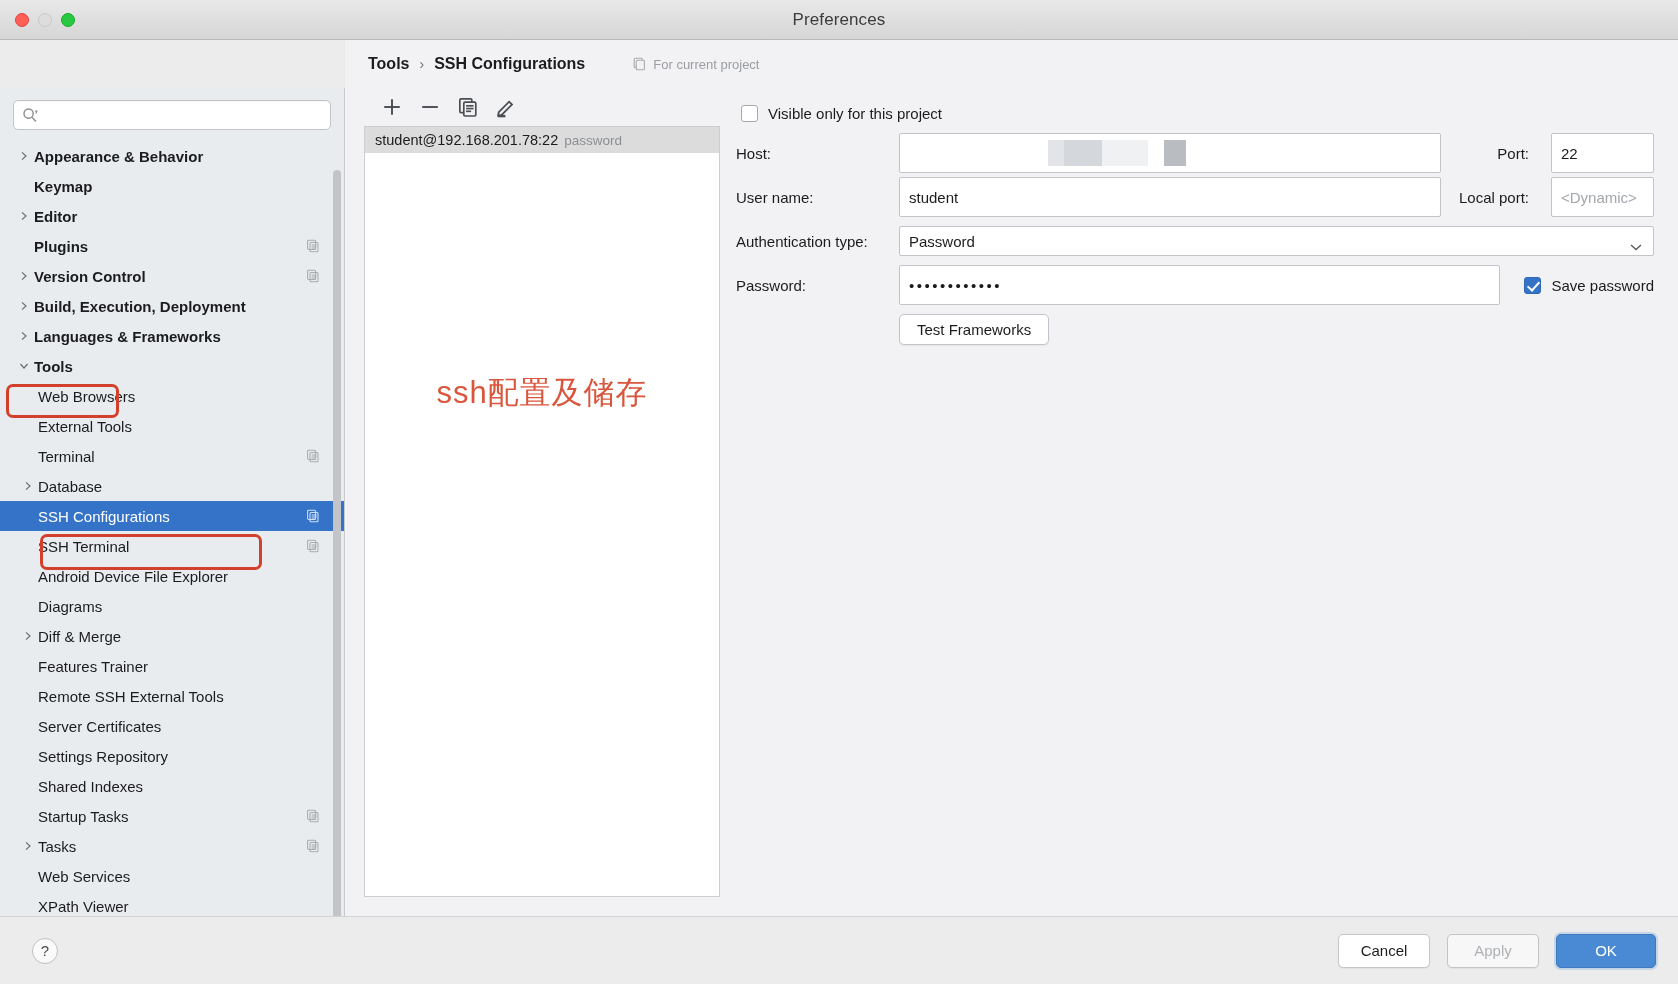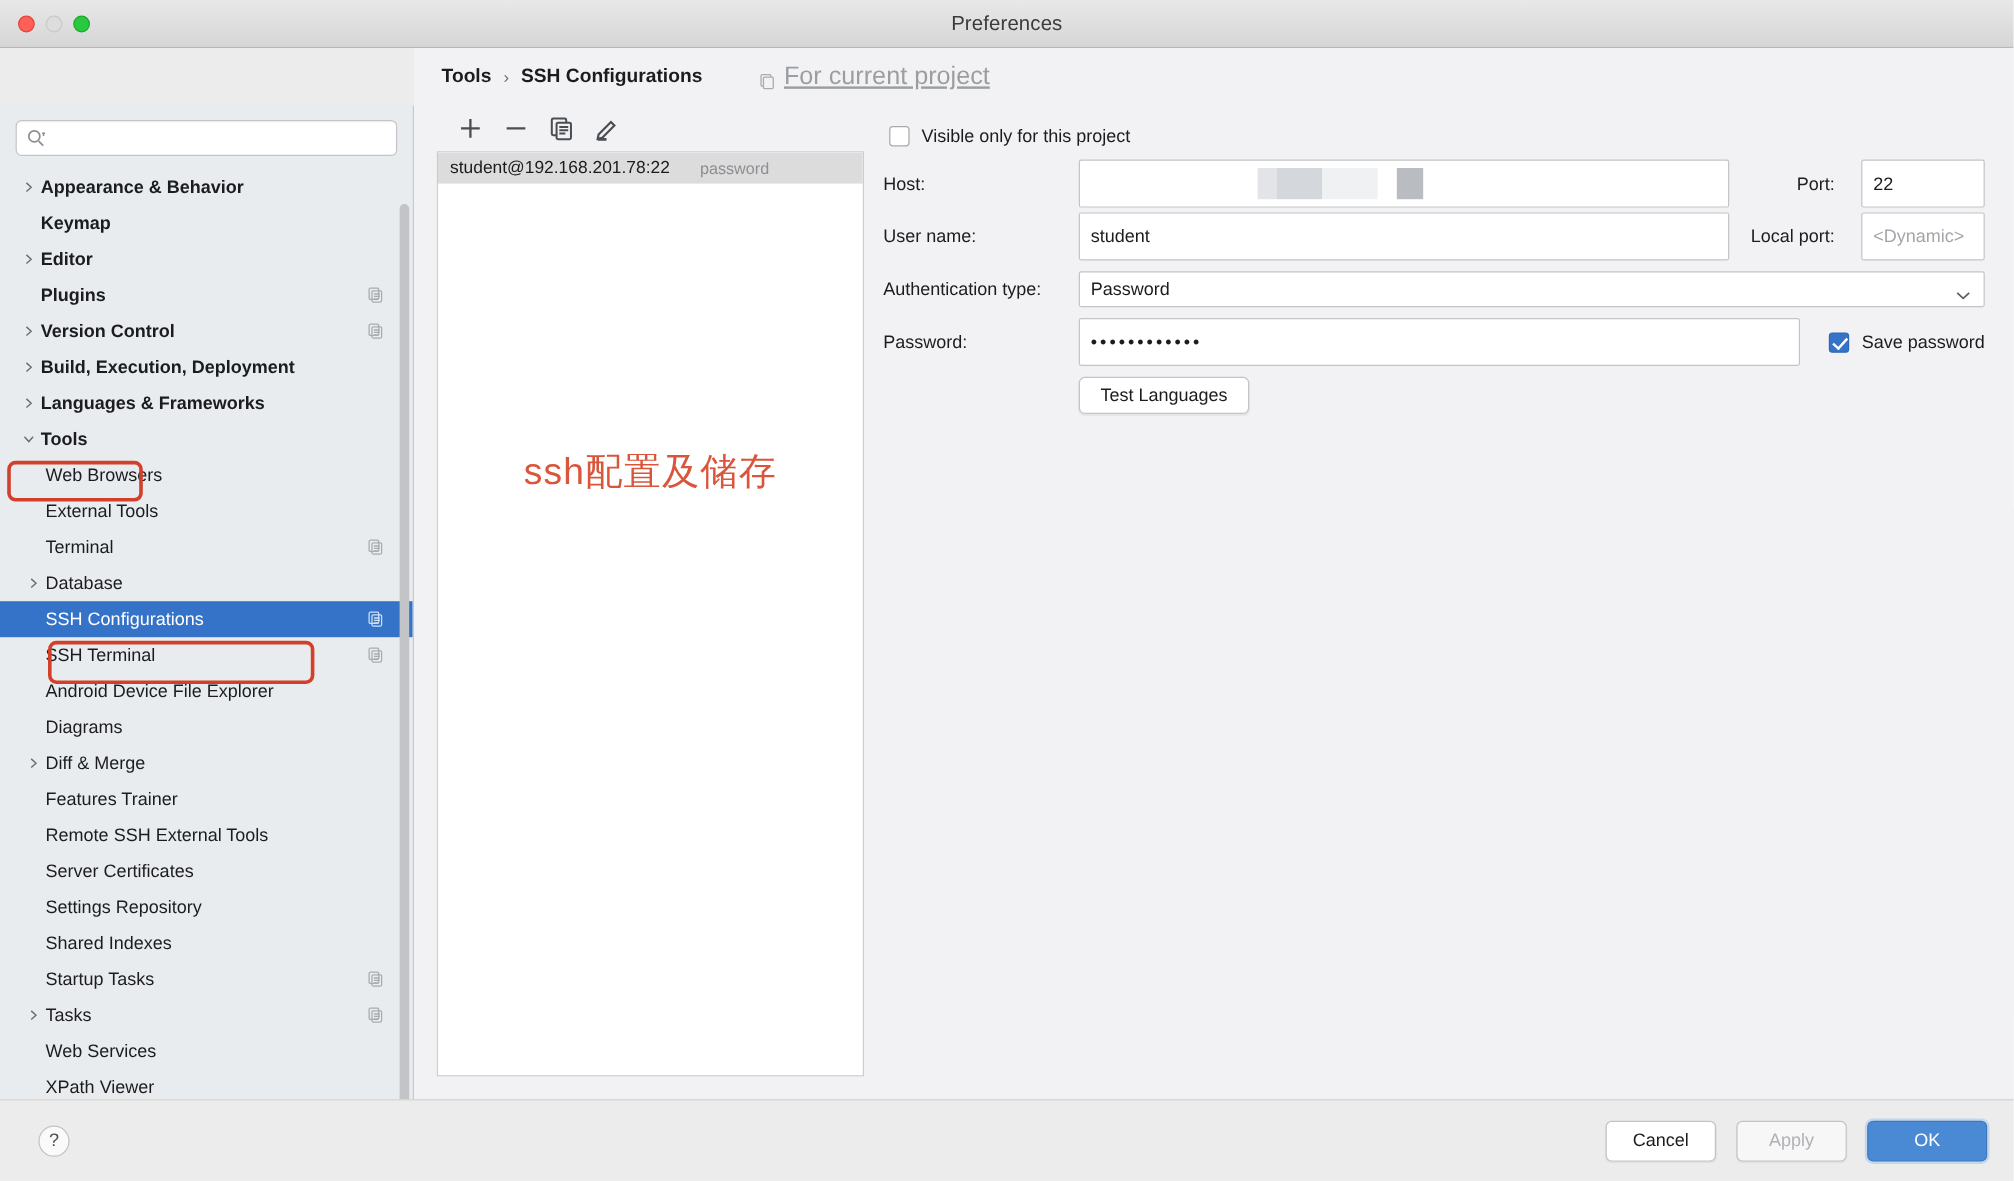--- a/index.html
+++ b/index.html
@@ -125,22 +125,22 @@
   }
   .breadcrumb {
     height: 48px; flex: 0 0 48px;
     display: flex; align-items: center;
     padding-left: 23px; gap: 0;
     font-size: 16px;
   }
   .bc-item { font-weight: bold; color: #1c1c1e; }
   .bc-sep { color: #6b6e72; margin: 0 10px; font-size: 14px; }
   .bc-scope {
-    margin-left: 47px; color: #9a9da1; font-size: 21px;
-    display: flex; align-items: center; gap: 7px; text-decoration: underline;
+    margin-left: 47px; color: #9a9da1; font-size: 13px;
+    display: flex; align-items: center; gap: 7px;
   }
   .bc-scope .sc-icon { width: 14px; height: 14px; color: #a8abaf; }
 
   .content { flex: 1 1 auto; display: flex; min-height: 0; padding-left: 19px; }
 
   
   .list-col { width: 356px; flex: 0 0 356px; display: flex; flex-direction: column; }
   .list-toolbar {
     height: 38px; display: flex; align-items: center;
     gap: 14px; padding-left: 16px;
@@ -157,21 +157,21 @@
     flex: 1 1 auto; background: #ffffff;
     border: 1px solid #cbcdd0;
     position: relative;
     overflow: hidden;
     margin-bottom: 19px;
   }
   .cfg-item {
     height: 26px; display: flex; align-items: center;
     padding-left: 10px; font-size: 14.5px; color: #1c1c1e;
     background: #dcdcdc;
-    gap: 25px;
+    gap: 6px;
   }
   .cfg-item .sub { color: #8c8f93; font-size: 13.5px; }
 
   .watermark {
     position: absolute; left: 0; right: 0; top: 245px;
     text-align: center;
     font-size: 31px; color: #d9563c; font-weight: 500;
     letter-spacing: 1px;
   }
 
@@ -622,21 +622,21 @@
           <div class="form-row">
             <span class="fld-label">Password:</span>
             <span class="input grow pwd-dots">••••••••••••</span>
             <span class="save-pw">
               <span class="checkbox checked"></span>
               <span class="chk-label">Save password</span>
             </span>
           </div>
 
           <div class="test-row">
-            <button class="btn test">Test Languages</button>
+            <button class="btn test">Test Frameworks</button>
           </div>
 
         </div>
       </div>
     </div>
   </div>
 
   <div class="footer">
     <div class="help-btn">?</div>
     <div class="footer-spacer"></div>

